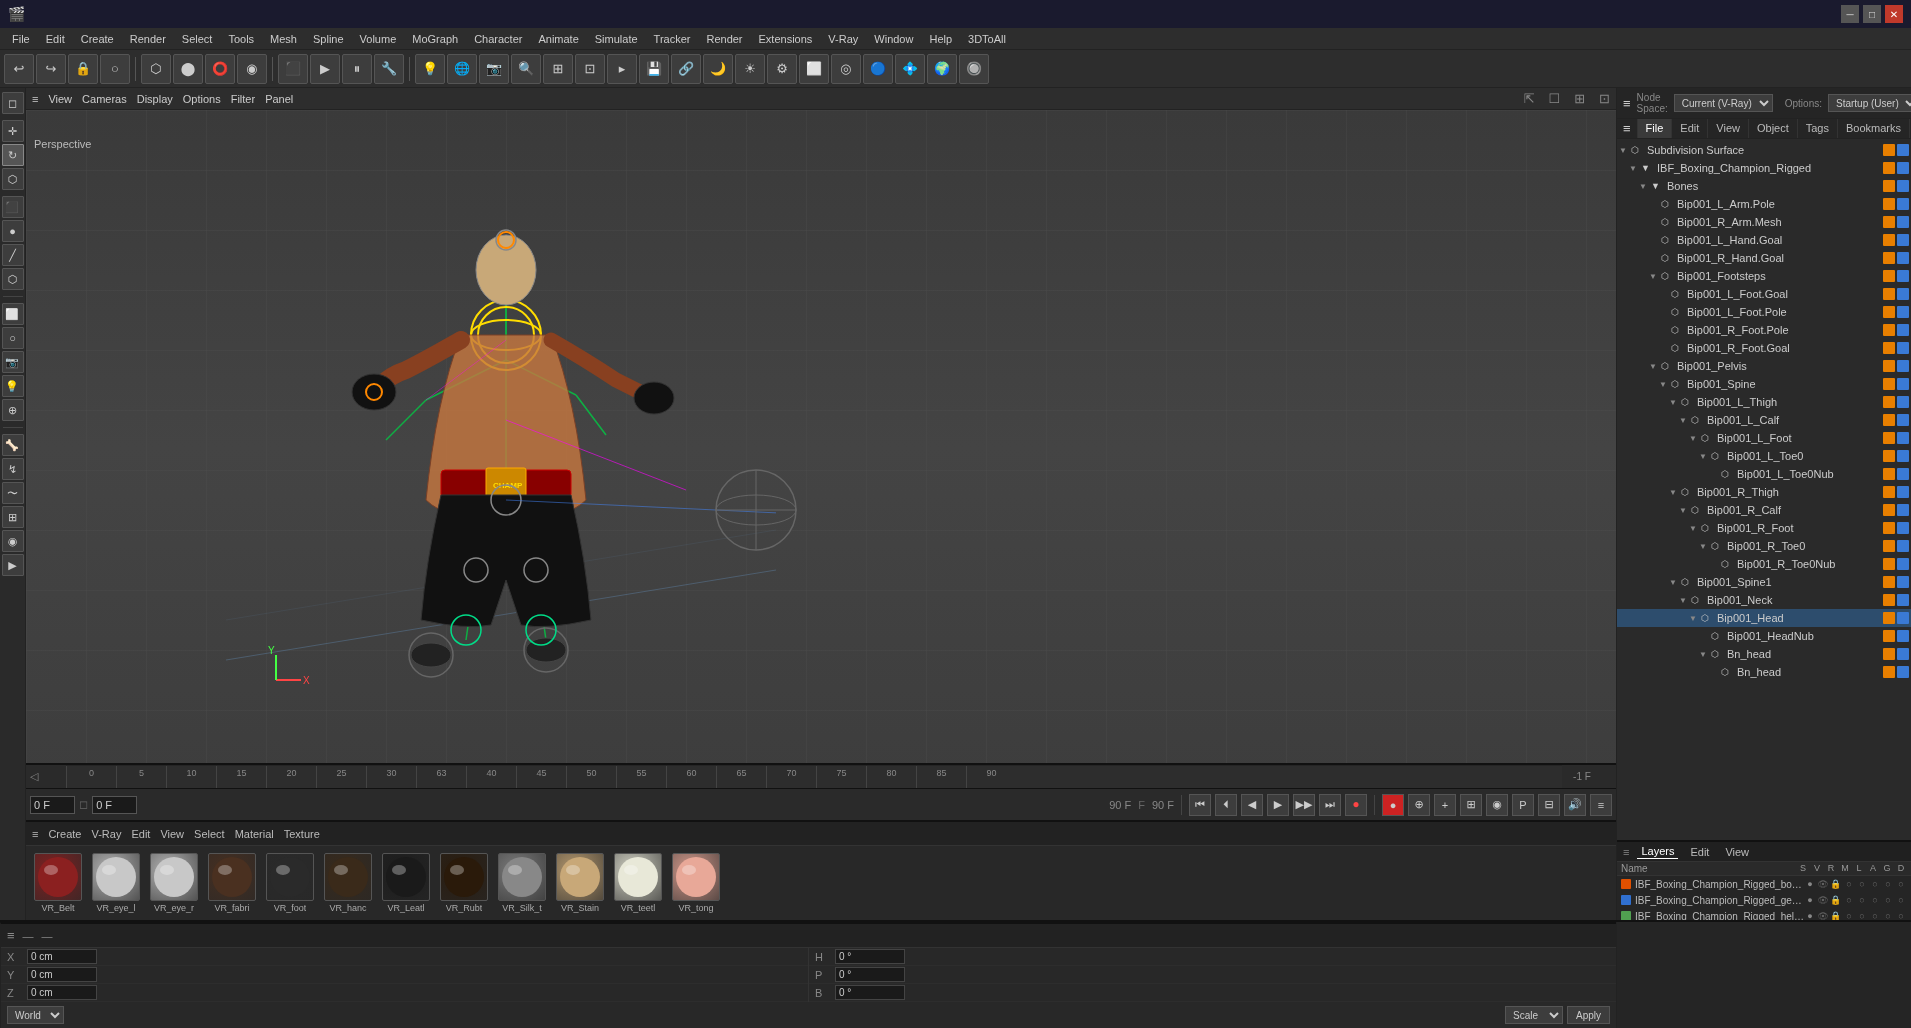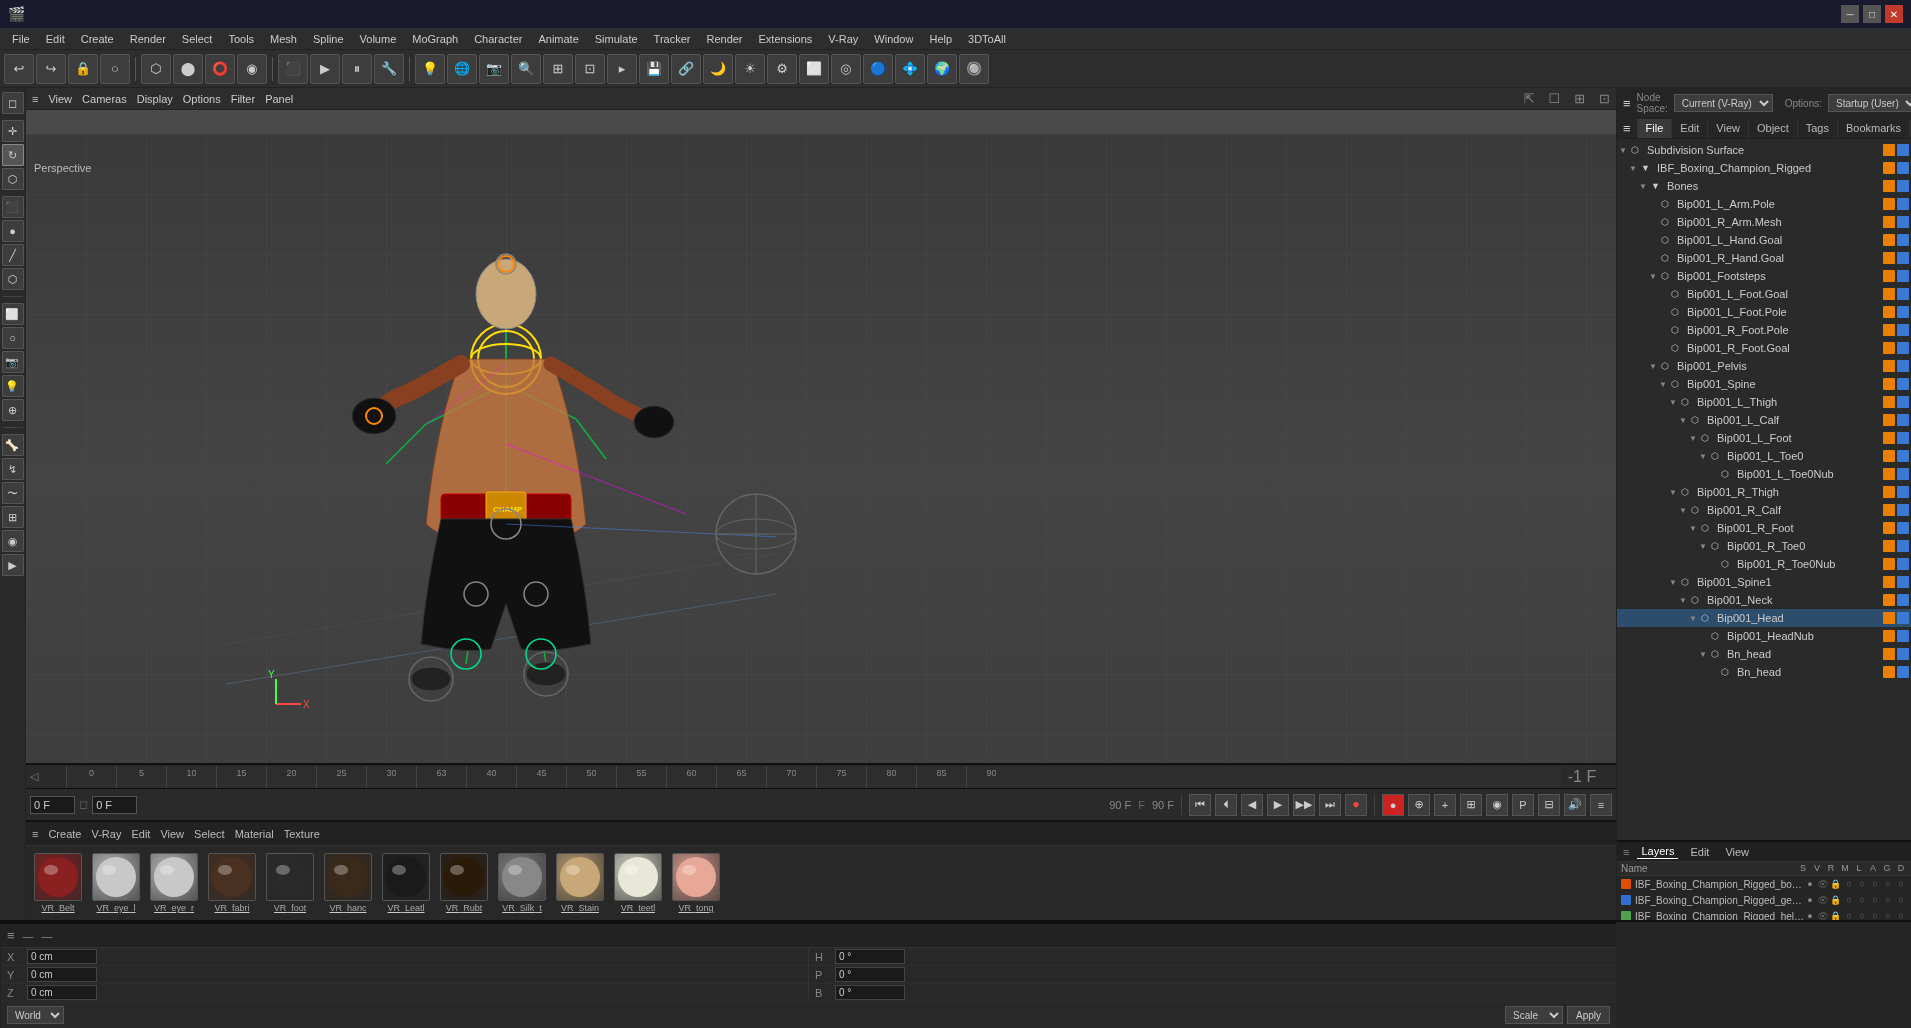--- a/index.html
+++ b/index.html
@@ -109,21 +109,20 @@
       top: 28px;
       left: 8px;
       color: #bbb;
       font-size: 11px;
     }
     #viewport-canvas {
       width: 100%;
       height: 100%;
       background: linear-gradient(180deg, #3a3a3a 0%, #444 50%, #3d3d3d 100%);
       position: relative;
-      margin-top: 24px;
     }
 
     
     .grid-overlay {
       position: absolute;
       top: 0; left: 0; right: 0; bottom: 0;
       background-image:
         linear-gradient(rgba(80,80,80,0.3) 1px, transparent 1px),
         linear-gradient(90deg, rgba(80,80,80,0.3) 1px, transparent 1px);
       background-size: 60px 60px;
@@ -318,21 +317,20 @@
       border-bottom: 1px solid #333;
     }
     .mb-menu { color: #bbb; cursor: pointer; font-size: 11px; }
     #material-items {
       display: flex;
       padding: 4px 6px;
       gap: 6px;
       overflow-x: auto;
       flex: 1;
       align-items: center;
-      text-decoration: underline;
     }
     .mat-item {
       display: flex;
       flex-direction: column;
       align-items: center;
       cursor: pointer;
       min-width: 52px;
     }
     .mat-thumb {
       width: 48px; height: 48px;
@@ -672,21 +670,21 @@
             <div class="ruler-tick">50</div>
             <div class="ruler-tick">55</div>
             <div class="ruler-tick">60</div>
             <div class="ruler-tick">65</div>
             <div class="ruler-tick">70</div>
             <div class="ruler-tick">75</div>
             <div class="ruler-tick">80</div>
             <div class="ruler-tick">85</div>
             <div class="ruler-tick">90</div>
           </div>
-        <div style="width:40px;background:#2a2a2a;height:100%;display:flex;align-items:center;justify-content:center;font-size:16px;color:#888;">
+        <div style="width:40px;background:#2a2a2a;height:100%;display:flex;align-items:center;justify-content:center;font-size:10px;color:#888;">
           <span>-1 F</span>
         </div>
         <div style="width:14px;background:#2a2a2a;height:100%;"></div>
       </div>
 
       <div id="transport-bar">
         <input class="frame-input" value="0 F" style="width: 45px;">
         <span style="color:#666;">◻</span>
         <input class="frame-input" value="0 F" style="width: 45px;">
         <div style="flex:1;"></div>

